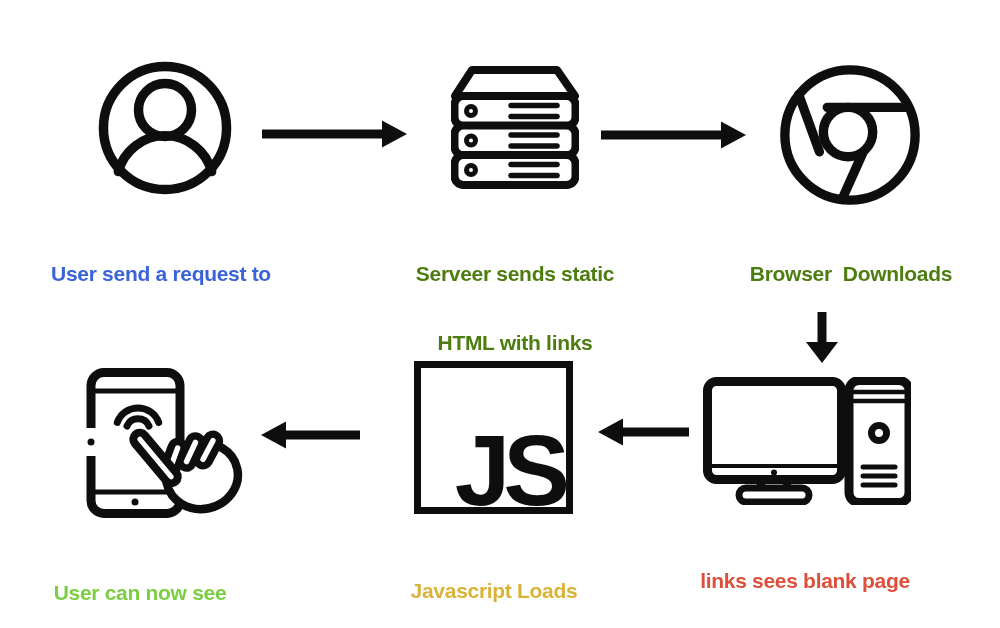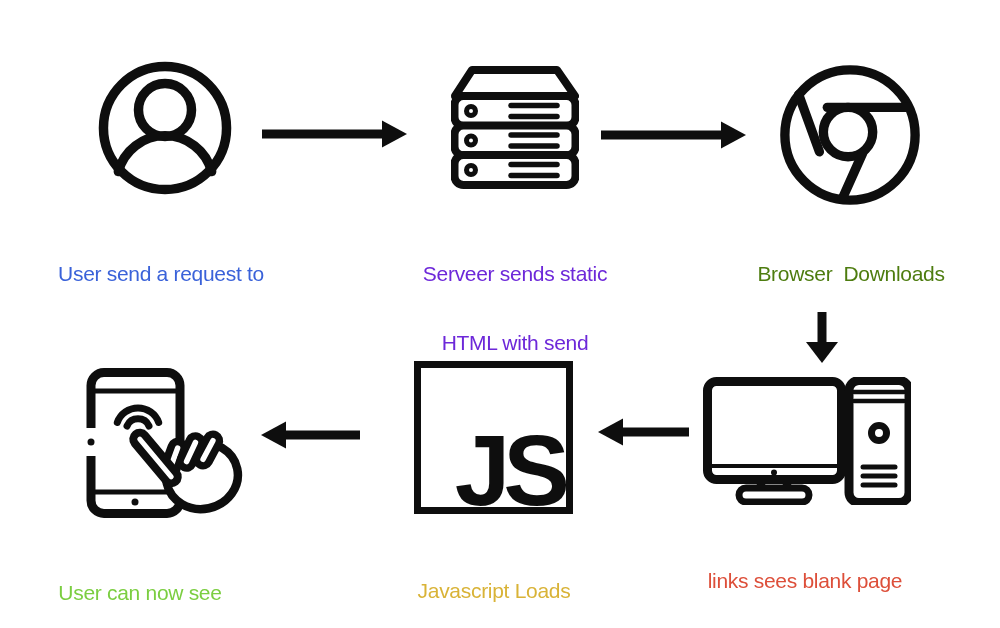--- a/index.html
+++ b/index.html
@@ -1,19 +1,19 @@
 <!DOCTYPE html>
 <html><head>
 <meta charset="utf-8">
 <style>
   html,body{margin:0;padding:0;background:#fff;}
   .canvas{position:relative;width:1000px;height:628px;background:#ffffff;overflow:hidden;
           font-family:"Liberation Sans",sans-serif;}
   .icon{position:absolute;}
-  .label{position:absolute;text-align:center;font-weight:normal;font-size:21px;
+  .label{position:absolute;text-align:center;font-weight:bold;font-size:21px;
          line-height:23px;letter-spacing:-0.3px;white-space:pre;}
   .js-text{font-family:"Liberation Sans",sans-serif;font-weight:bold;font-size:100px;letter-spacing:-7px;}
 </style>
 </head>
 <body>
 
 <div class="canvas">
 
   <svg class="icon" style="left:94px;top:57px" width="142" height="142" viewBox="0 0 150 150">
     <g fill="none" stroke-linecap="round" stroke-linejoin="round" stroke="#0e0e0e">
@@ -115,23 +115,23 @@
 
   <svg class="icon" style="left:259px;top:420px" width="104" height="30" viewBox="0 0 104 30">
     <line x1="25" y1="15" x2="101" y2="15" stroke-width="9" stroke-linecap="butt" stroke="#0e0e0e"></line>
     <polygon points="27,1.5 2,15 27,28.5" fill="#0e0e0e"></polygon>
   </svg>
 
   <div class="label" style="left: 31px; top: 216px; width: 260px; color: rgb(58, 98, 217);">
     <div>User send a request to</div>
   </div>
 
-  <div class="label" style="left: 385px; top: 216px; width: 260px; color: #6d28d9;">
+  <div class="label" style="left: 385px; top: 216px; width: 260px; color: #4d7c0f;">
     <div>Serveer sends static</div>
-    <div>HTML with send</div>
+    <div>HTML with links</div>
   </div>
 
   <div class="label" style="left: 721px; top: 216px; width: 260px; color: #4d7c0f;">
     <div>Browser  Downloads</div>
   </div>
 
   <div class="label" style="left: 675px; top: 523px; width: 260px; color: rgb(221, 79, 58);">
     <div>links sees blank page</div>
     
   </div>

